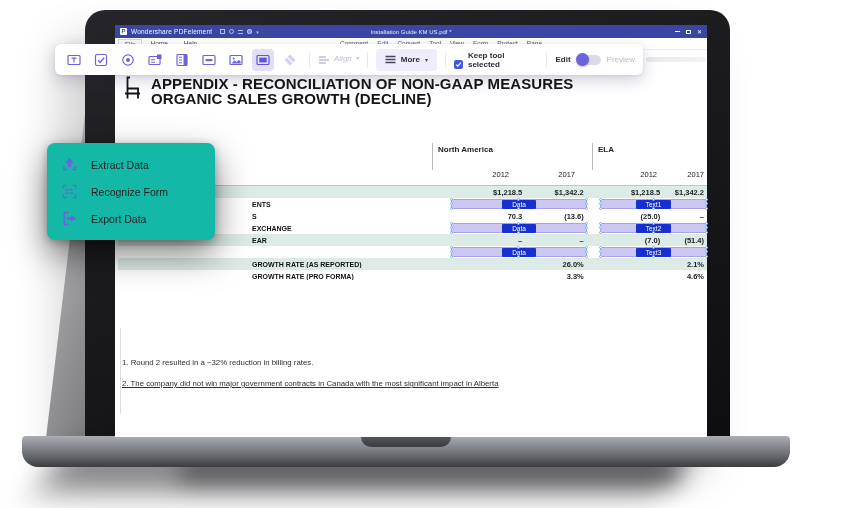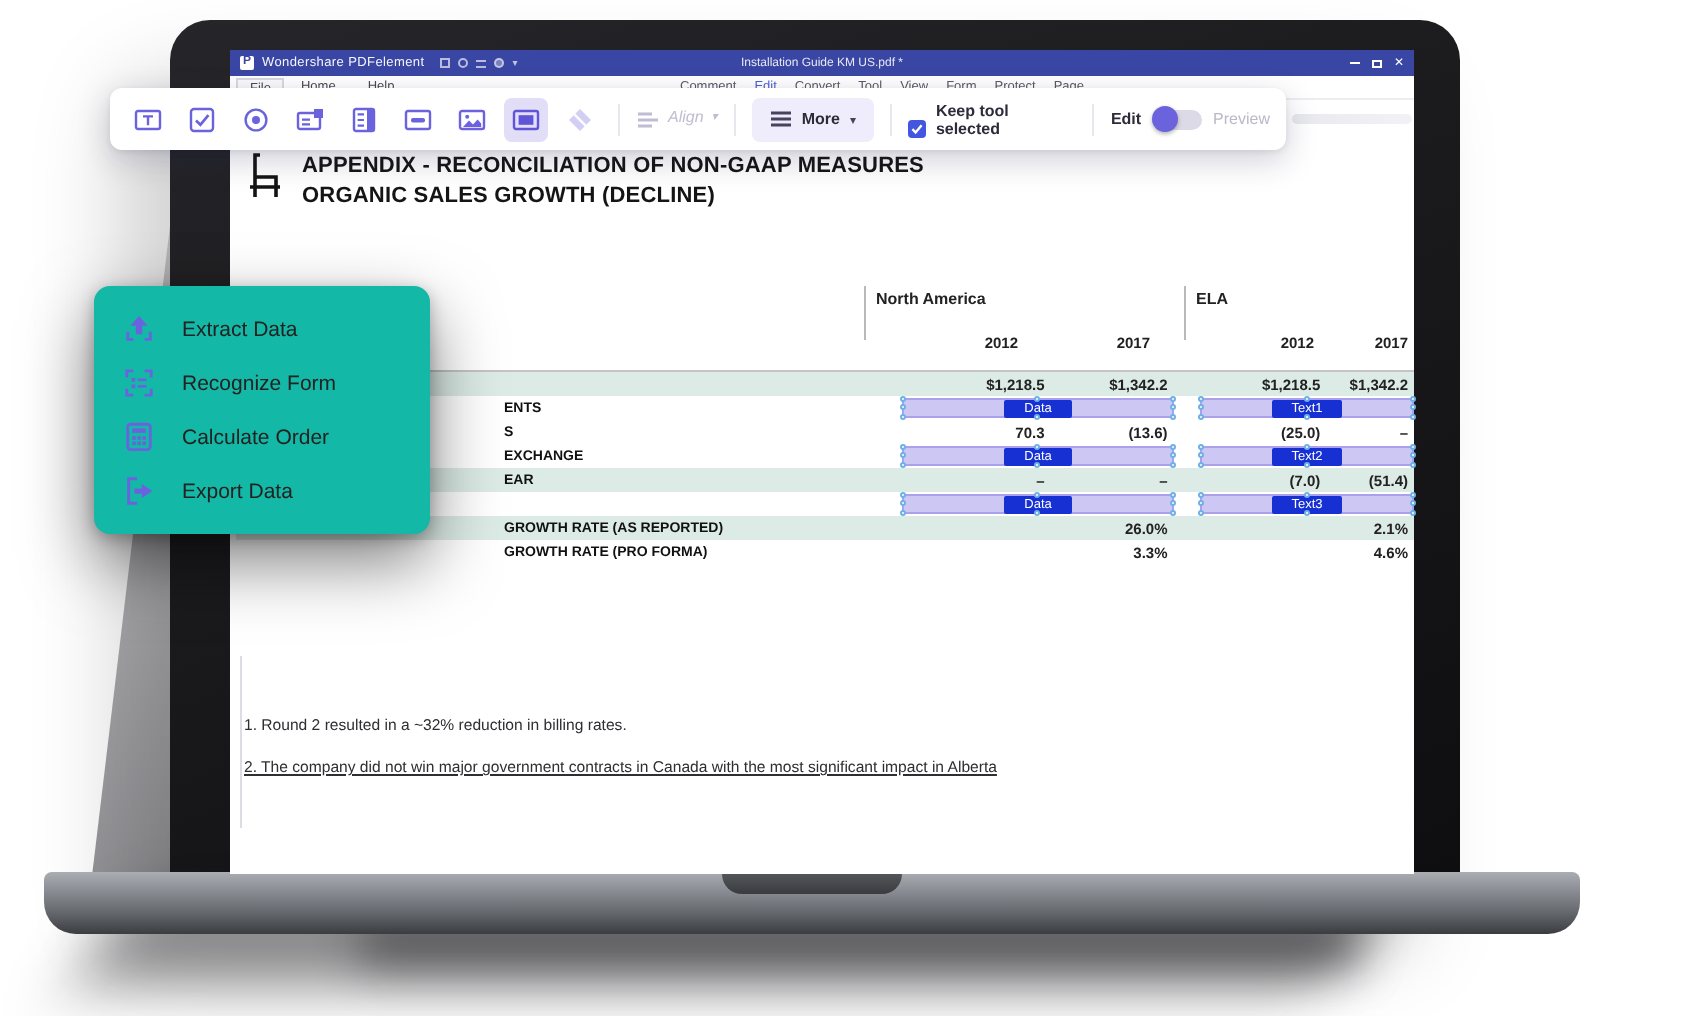--- a/index.html
+++ b/index.html
@@ -47,30 +47,30 @@
     border-bottom: 1px solid #ededf1; display: flex; align-items: center; font-size: 6.5px; color: #4a4a55; padding-left: 3px; }
   .mfile { border: 1px solid #d9d9e2; background: #fafafc; padding: 0 6px; height: 10px; line-height: 9px; }
   .mitem { padding: 0 8px; }
   .tabs { position: absolute; left: 225px; display: flex; gap: 9px; align-items: center; }
   .tab { color: #5a5a66; }
   .tab.active { color: #4a5fd6; border-bottom: 1px solid #4a5fd6; }
 
   .doc { position: absolute; left: 0; top: 25px; width: 100%; height: 387px; background: #fff; }
 
   .doc-head { position: absolute; left: 8px; top: 26px; display: flex; gap: 8px; align-items: flex-start; }
-  .headings { font-size: 11px; font-weight: 700; color: #151515; line-height: 15px; letter-spacing: .1px; }
+  .headings { font-size: 15px; font-weight: 700; color: #151515; line-height: 15px; letter-spacing: .1px; }
 
   
   .tbl { position: absolute; left: 3px; top: 93px; width: 589px; font-size: 7.5px; color: #222; }
   .grow { height: 27px; display: flex; font-weight: 700; font-size: 8px; }
   .gsp { width: 314px; }
   .gcell { padding: 2px 0 0 5px; border-left: 1px solid #b8b8bd; }
   .gcell.na { width: 146px; } .ggap { width: 14px; } .gcell.ela { width: 115px; }
-  .yrow { height: 16px; display: flex; align-items: center; border-bottom: 1px solid #c3c3c8; padding-bottom: 13px;
-    font-weight: 700; font-size: 7.5px; }
+  .yrow { height: 16px; display: flex; align-items: flex-start; border-bottom: 1px solid #c3c3c8; padding-bottom: 13px;
+    font-weight: 400; font-size: 7.5px; }
   .trow { height: 12px; display: flex; align-items: center; padding-left: 34px; }
   .trow.teal { background: #dcebe6; }
   .k { width: 314px; padding-left: 100px; font-weight: 700; font-size: 7px; color: #111; white-space: nowrap; overflow: hidden; }
   .c1 { width: 80px; } .c2 { width: 66px; } .cg { width: 14px; } .c3 { width: 68px; } .c4 { width: 47px; }
   .num { text-align: right; padding-right: 3px; font-weight: 600; font-size: 7.5px; }
   .yh { text-align: right; padding-right: 3px; }
 
   .fw { position: relative; height: 10px; }
   .fw.na { width: 146px; } .fw.ela { width: 115px; }
   .ffield { position: absolute; inset: 0; background: #cdc7f3; border: 1px solid #a9a2ea;
@@ -451,33 +451,20 @@
         <path d="M1.5 5 V1.5 H5 M11 1.5 H14.5 V5 M14.5 11 V14.5 H11 M5 14.5 H1.5 V11" fill="none" stroke="#6b62dd" stroke-width="1.5"></path>
         <rect x="4" y="5.3" width="2" height="2" fill="#6b62dd"></rect>
           <path d="M7.3 6.3 H12" stroke="#6b62dd" stroke-width="1.4"></path>
         <rect x="4" y="8.8" width="2" height="2" fill="#6b62dd"></rect>
           <path d="M7.3 9.8 H12" stroke="#6b62dd" stroke-width="1.4"></path>
       </svg>
       <span>Recognize Form</span>
     </div>
     <div class="citem">
       <svg class="cicon" viewBox="0 0 16 16">
-        <rect x="2" y="1.2" width="12" height="13.5" rx="1.5" fill="none" stroke="#6b62dd" stroke-width="1.5"></rect>
-        <rect x="4.4" y="3.4" width="7.2" height="2.4" fill="#6b62dd"></rect>
-        <rect x="4.4" y="7.6" width="1.9" height="1.9" fill="#6b62dd"></rect>
-          <rect x="7.1" y="7.6" width="1.9" height="1.9" fill="#6b62dd"></rect>
-          <rect x="9.8" y="7.6" width="1.9" height="1.9" fill="#6b62dd"></rect>
-        <rect x="4.4" y="10.4" width="1.9" height="1.9" fill="#6b62dd"></rect>
-          <rect x="7.1" y="10.4" width="1.9" height="1.9" fill="#6b62dd"></rect>
-          <rect x="9.8" y="10.4" width="1.9" height="1.9" fill="#6b62dd"></rect>
-      </svg>
-      <span>Calculate Order</span>
-    </div>
-    <div class="citem">
-      <svg class="cicon" viewBox="0 0 16 16">
         <path d="M7 1.5 H2.5 V14.5 H7" fill="none" stroke="#6b62dd" stroke-width="1.6"></path>
         <polygon points="9.5,4.3 15.2,8 9.5,11.7 9.5,9.4 5.5,9.4 5.5,6.6 9.5,6.6" fill="#6b62dd"></polygon>
       </svg>
       <span>Export Data</span>
     </div>
   </div>
 
 </div>
 
 </body></html>

